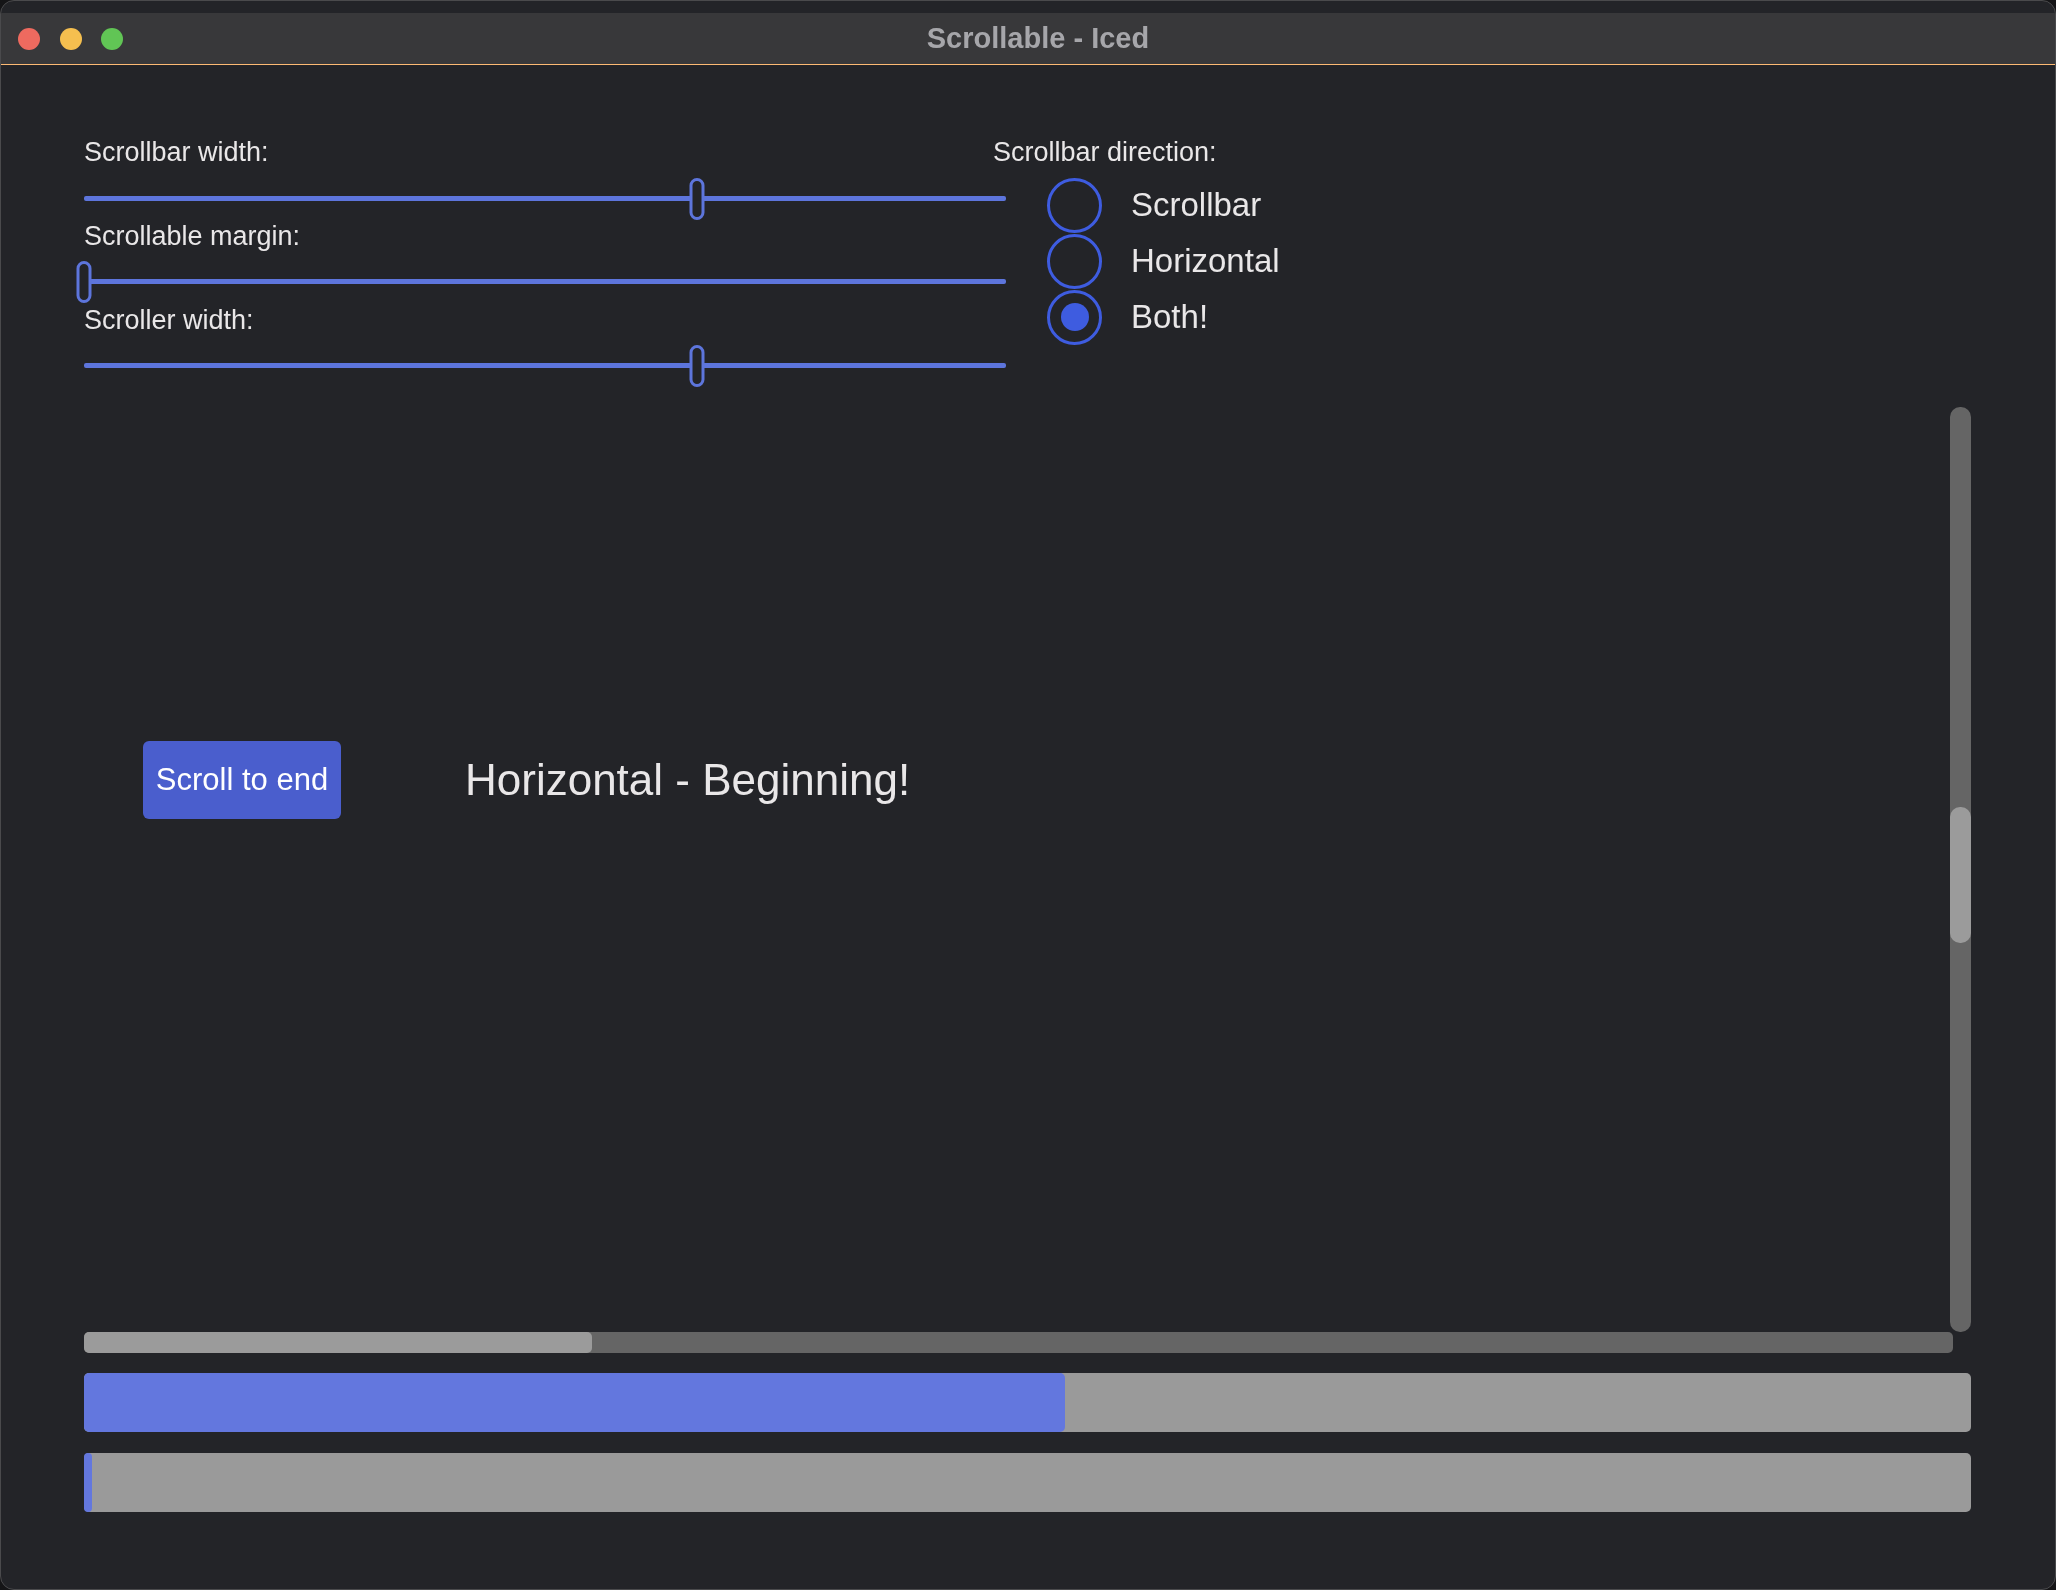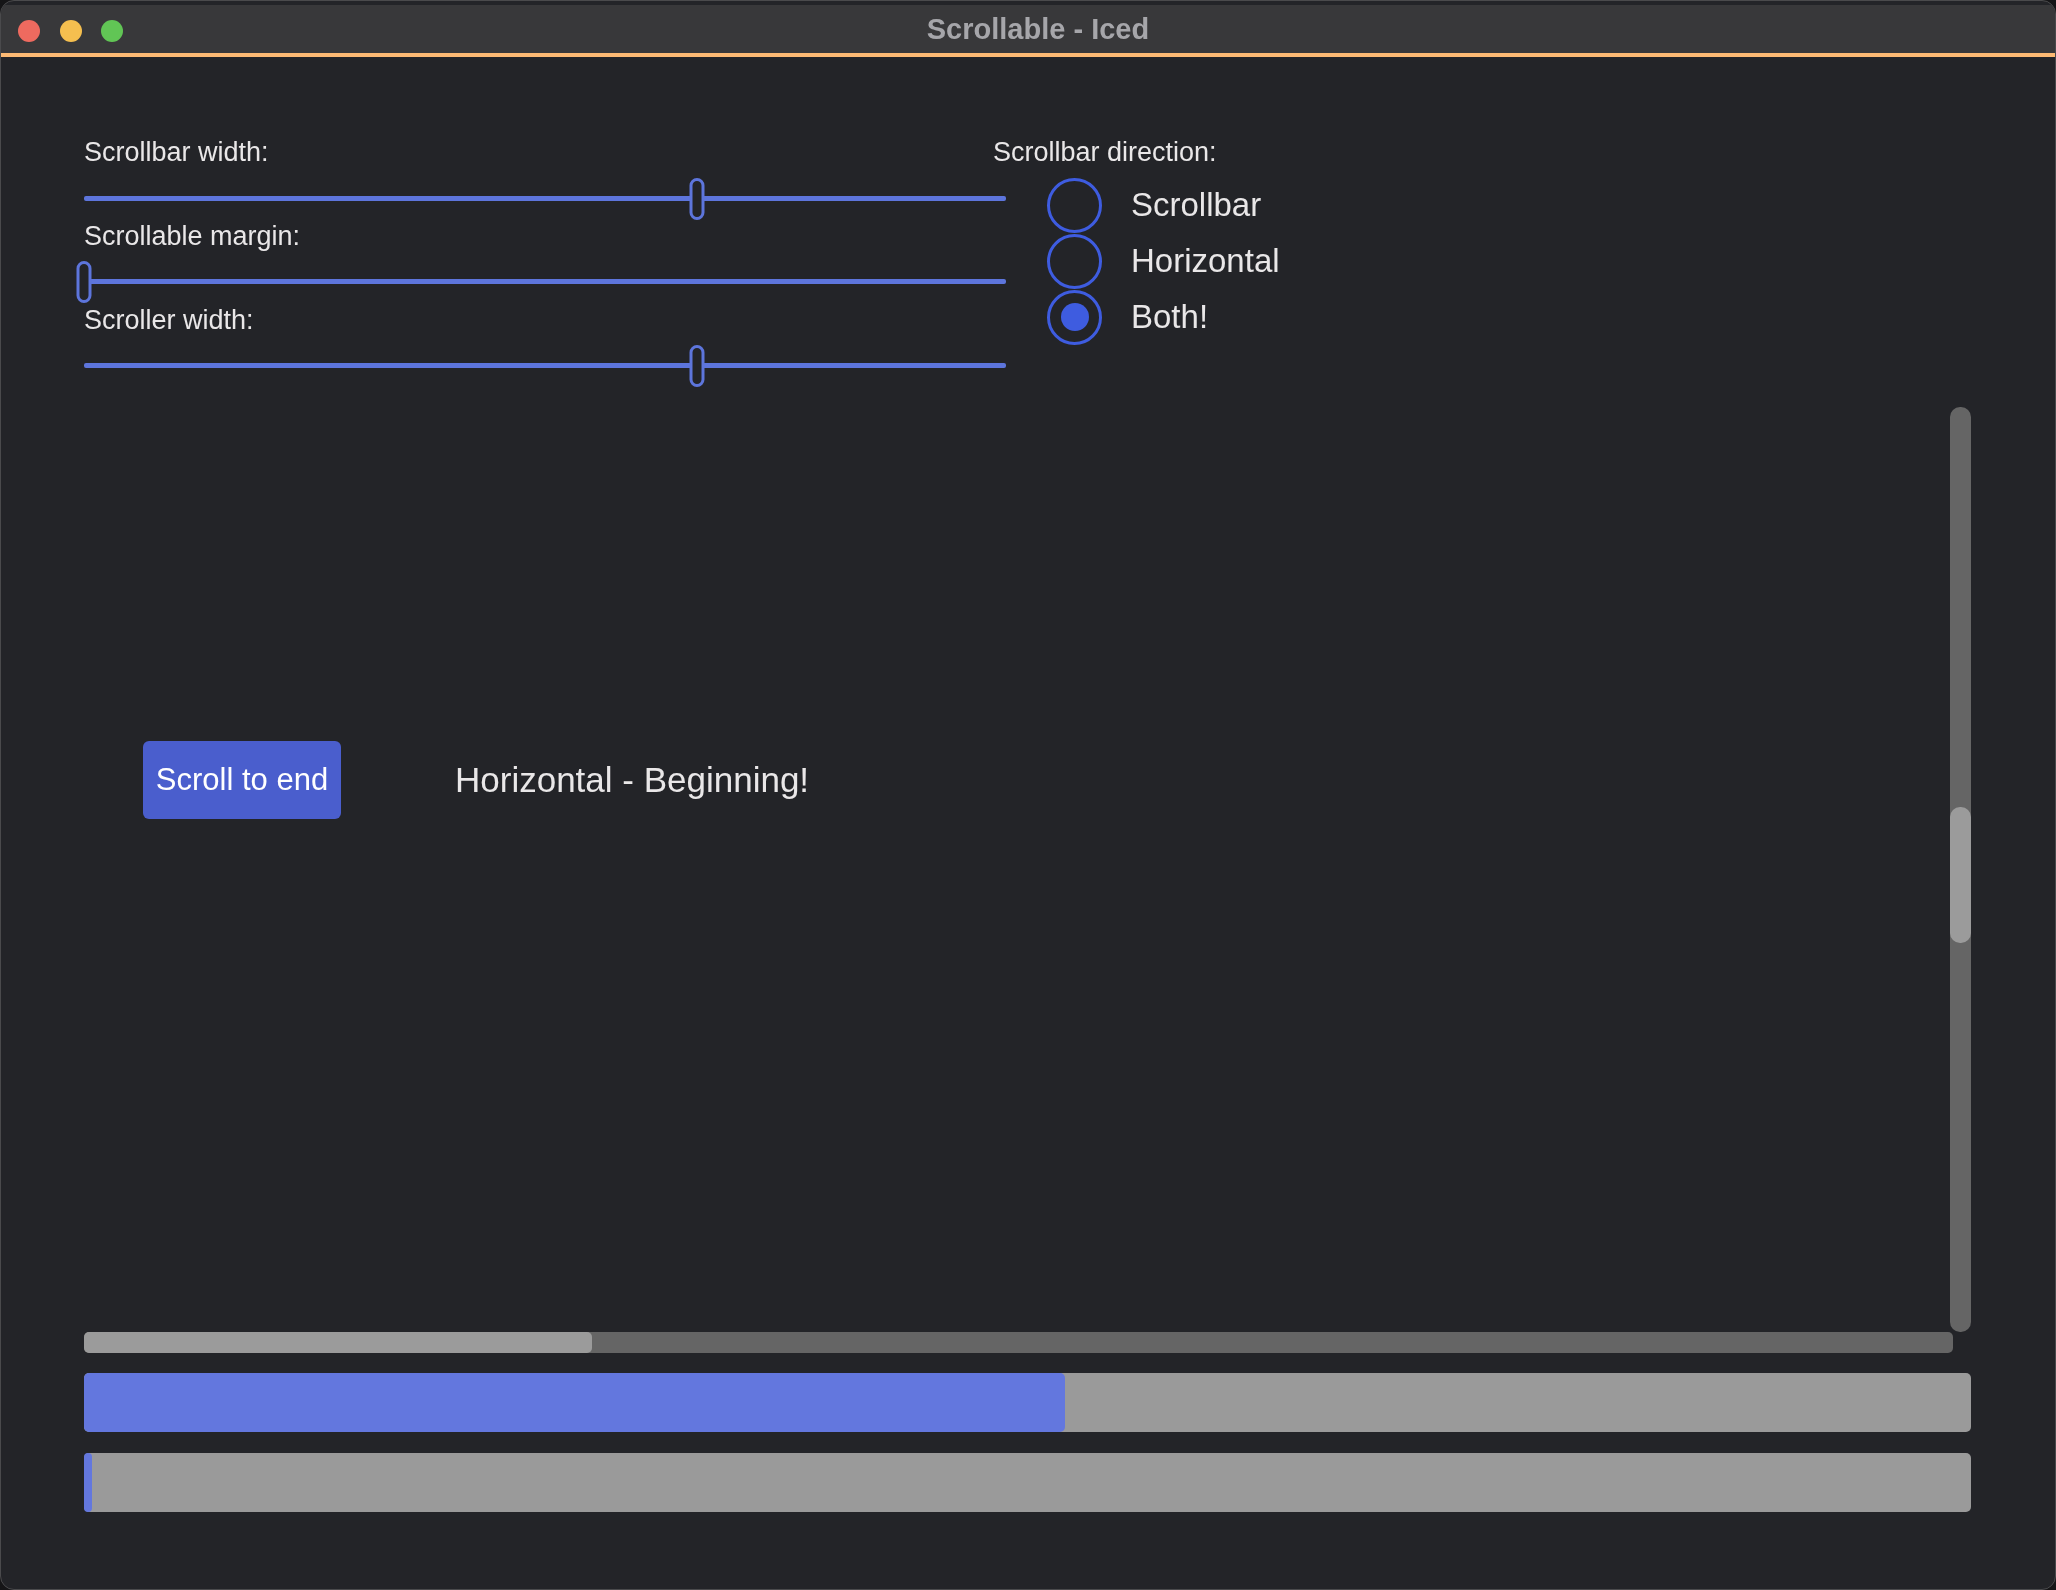--- a/index.html
+++ b/index.html
@@ -8,22 +8,22 @@
     --slider_blue:#5d75dc; --radio_blue:#3e5ce0; --button_blue:#4a5ecd;
     --progress_blue:#6377de; --progress_gray:#9a9a9a;
     --rail_gray:#656565; --thumb_gray:#9b9b9b;
     --traffic_red:#ee6a5f; --traffic_yellow:#f5bf4f; --traffic_green:#61c555;
     --button_text:#ffffff;
   }
   html,body{margin:0;padding:0;background:#151517;}
   body{width:2056px;height:1590px;font-family:"Liberation Sans",sans-serif;}
   .window{position:absolute;inset:0;background:var(--window_bg);
     border:1px solid var(--border);border-radius:14px;overflow:hidden;box-sizing:border-box;}
-  .titlebar{position:absolute;left:0;top:4px;width:100%;height:52px;background:var(--titlebar_bg);
-    border-bottom:4px solid #fdba74;display:flex;align-items:center;justify-content:center;box-sizing:border-box;padding-left:20px;}
+  .titlebar{position:absolute;left:0;top:12px;width:100%;height:52px;background:var(--titlebar_bg);
+    border-bottom:1px solid #fdba74;display:flex;align-items:center;justify-content:center;box-sizing:border-box;padding-left:20px;}
   .title{font-size:29px;font-weight:bold;color:var(--title_text);}
   .traffic{position:absolute;top:15px;width:22px;height:22px;border-radius:50%;}
   .t-red{left:17px;background:var(--traffic_red);}
   .t-yellow{left:59px;background:var(--traffic_yellow);}
   .t-green{left:100px;background:var(--traffic_green);}
 
   .lbl{position:absolute;font-size:27px;color:var(--label_text);white-space:nowrap;}
 
   .slider-track{position:absolute;height:5px;background:var(--slider_blue);border-radius:2px;width:922px;left:83px;}
   .slider-handle{position:absolute;top:50%;transform:translate(-50%,-50%);
@@ -33,22 +33,22 @@
   .radio-row{position:absolute;left:1046px;height:56px;display:flex;align-items:center;cursor:default;}
   .radio-circle{width:55px;height:55px;border:3px solid var(--radio_blue);border-radius:50%;
     box-sizing:border-box;display:flex;align-items:center;justify-content:center;flex:0 0 auto;}
   .radio-dot{width:28px;height:28px;border-radius:50%;background:transparent;}
   .radio-dot.on{background:var(--radio_blue);}
   .radio-label{font-size:33px;color:var(--label_text);margin-left:29px;white-space:nowrap;}
 
   .btn{position:absolute;left:142px;top:740px;width:198px;height:78px;background:var(--button_blue);
     border:none;border-radius:6px;color:var(--button_text);font-size:31px;
     font-family:"Liberation Sans",sans-serif;display:flex;align-items:center;justify-content:center;}
-  .status{position:absolute;left:454px;top:740px;height:78px;display:flex;align-items:center;
-    font-size:35px;color:var(--label_text);white-space:nowrap;}
+  .status{position:absolute;left:464px;top:740px;height:78px;display:flex;align-items:center;
+    font-size:44px;color:var(--label_text);white-space:nowrap;}
 
   .v-rail{position:absolute;left:1949px;top:406px;width:21px;height:925px;
     background:var(--rail_gray);border-radius:10px;}
   .v-thumb{position:absolute;left:0;width:100%;background:var(--thumb_gray);border-radius:10px;}
 
   .h-rail{position:absolute;left:83px;top:1331px;width:1869px;height:21px;
     background:var(--rail_gray);border-radius:5px;}
   .h-thumb{position:absolute;top:0;height:100%;background:var(--thumb_gray);border-radius:5px;}
 
   .progress{position:absolute;left:83px;width:1887px;height:59px;background:var(--progress_gray);

